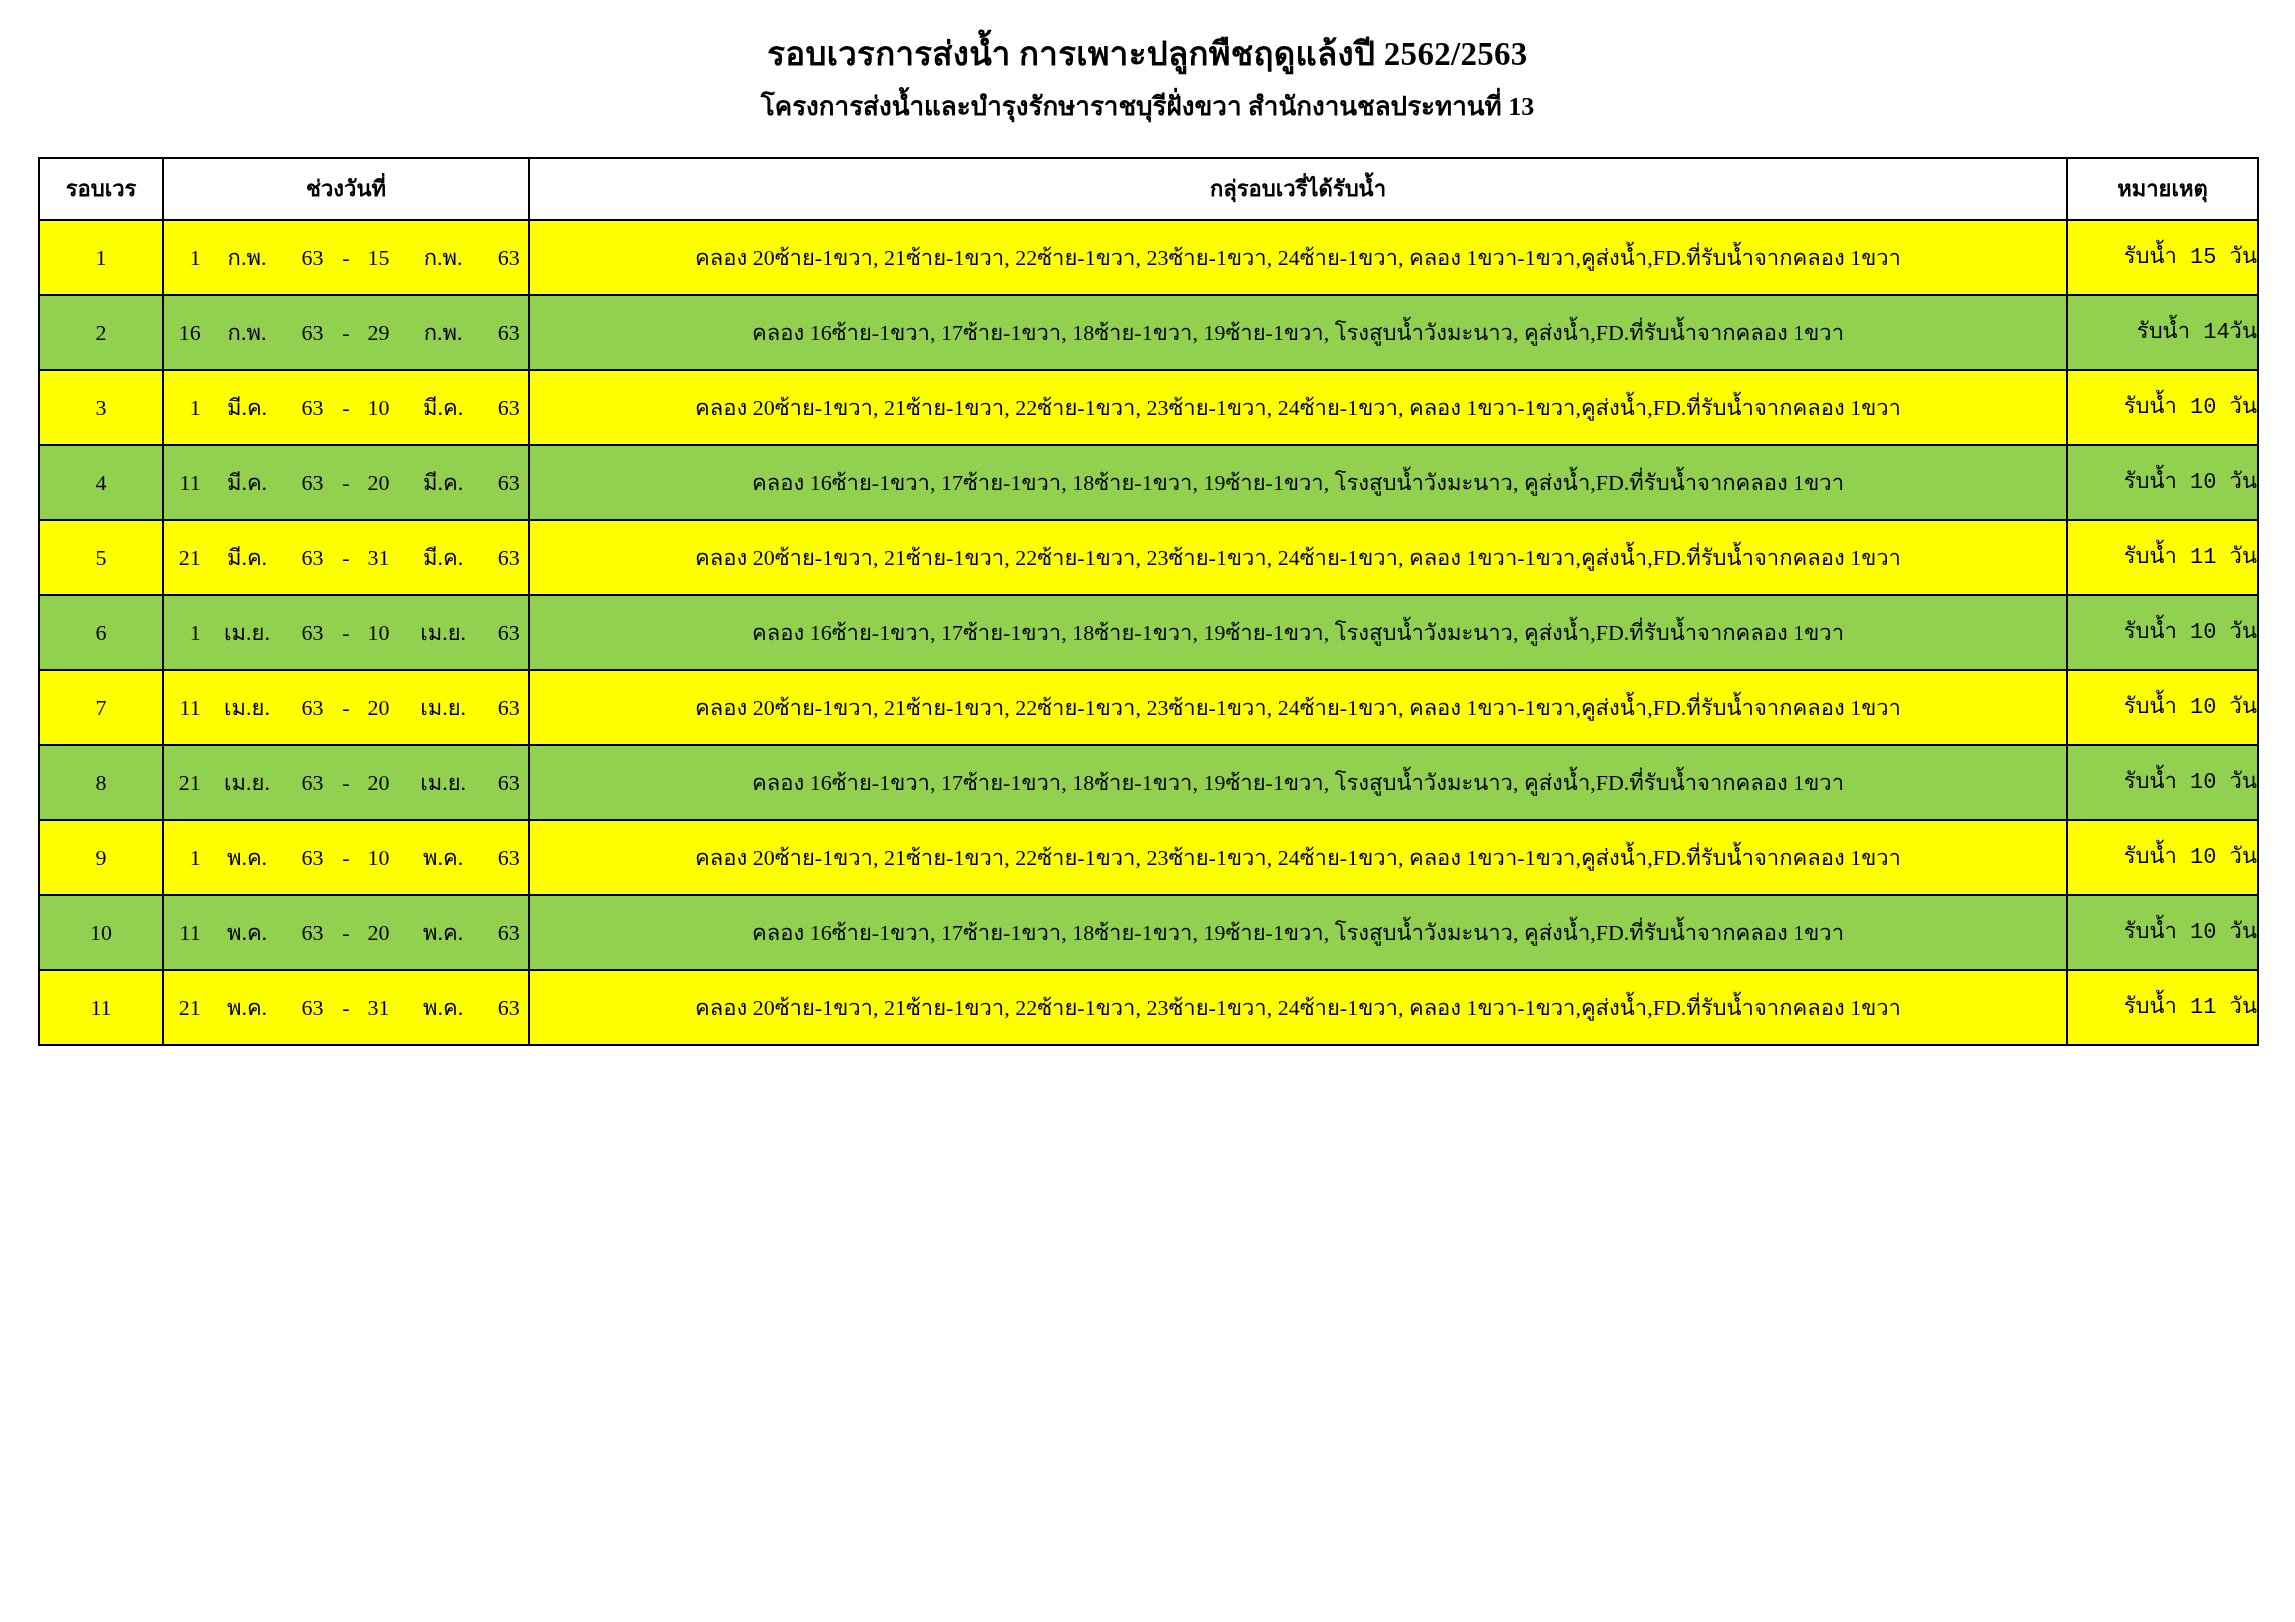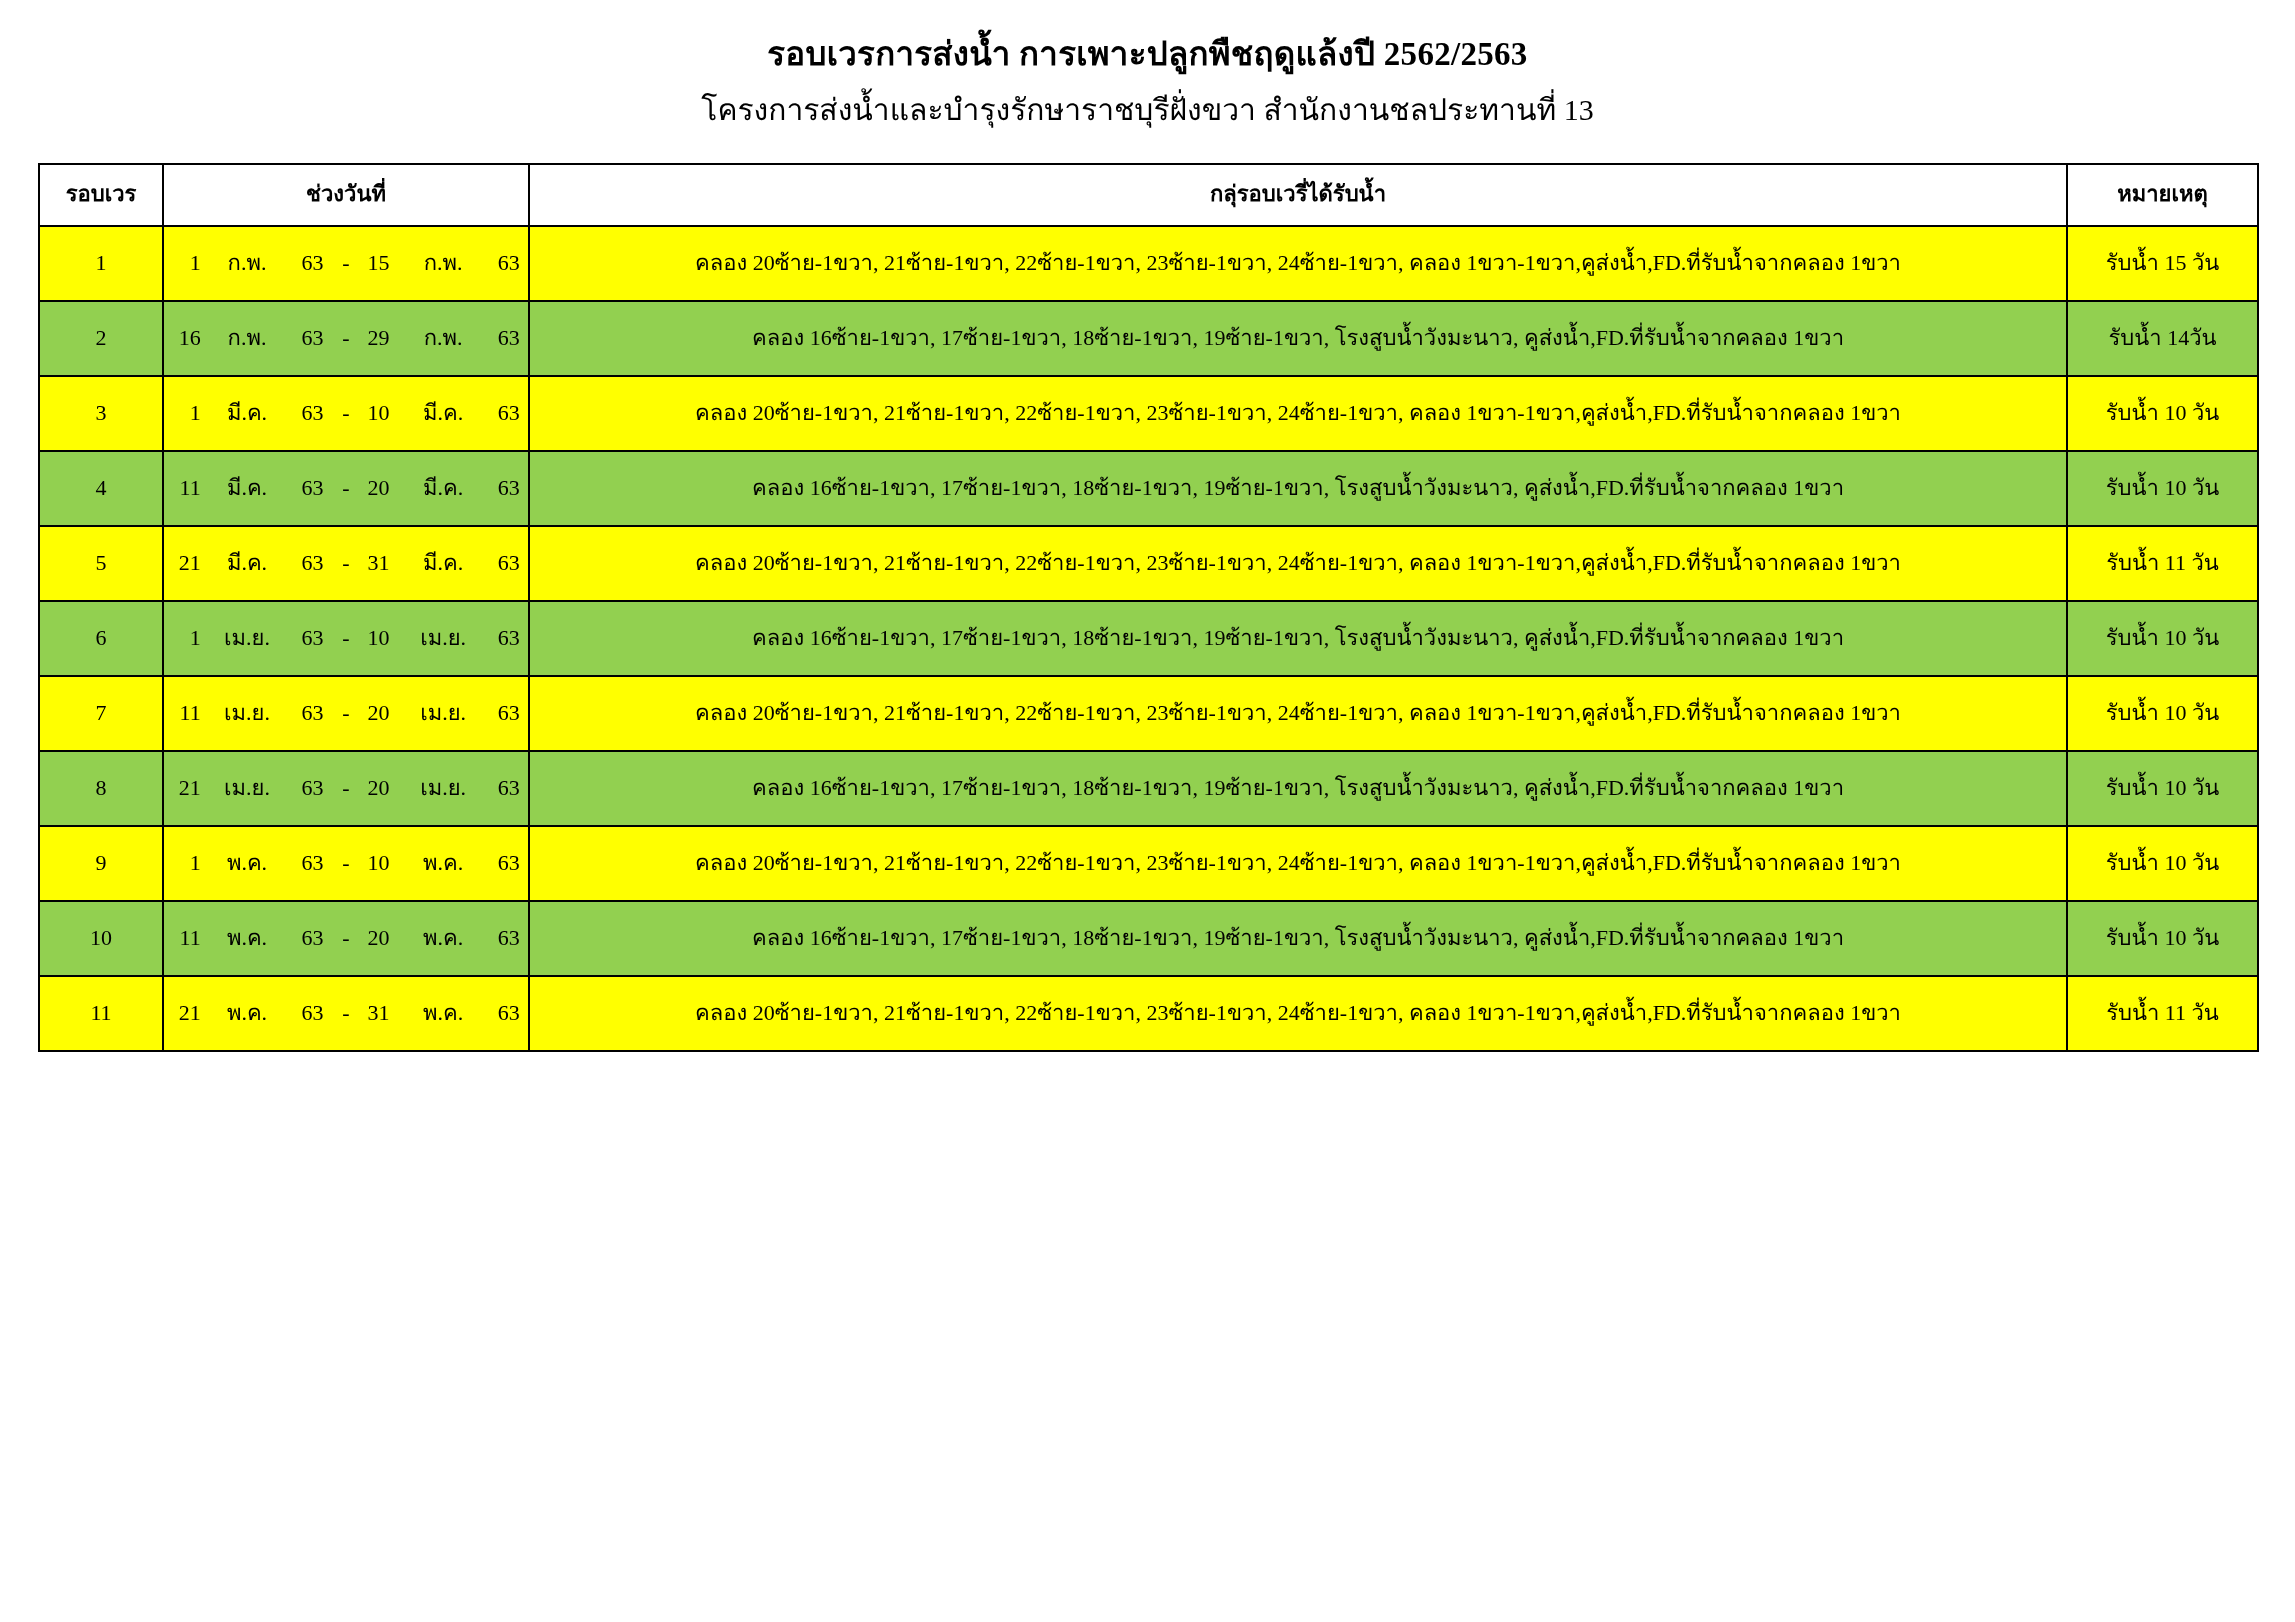--- a/index.html
+++ b/index.html
@@ -25,22 +25,22 @@
     padding-top: 34px;
   }
   .doc-title {
     font-size: 33px;
     font-weight: bold;
     line-height: 1.25;
     letter-spacing: 0.3px;
     font-family: Liberation Serif, serif;
   }
   .doc-subtitle {
-    font-size: 30px;
-    font-weight: normal;
+    font-size: 26px;
+    font-weight: bold;
     line-height: 1.3;
     margin-top: 14.4px;
   }
   .table-wrap {
     margin: 34px 38px 17px 38px;
     border-radius: 18px;
   }
   table.schedule {
     border-collapse: collapse;
     table-layout: fixed;
@@ -118,22 +118,23 @@
     text-align: center;
     display: inline-block;
   }
   .td-groups {
     text-align: center;
     padding-left: 3.9px;
     white-space: nowrap;
     overflow: hidden;
   }
   .td-note {
-    text-align: center;
+    text-align: right;
     white-space: nowrap;
+    font-family: Liberation Mono, monospace;
   }
   .row-yellow td { background: #ffff00; }
   .row-green  td { background: #92d050; }
 </style>
 </head>
 <body>
 
 <div class="page">
 
   <div class="title-block">

